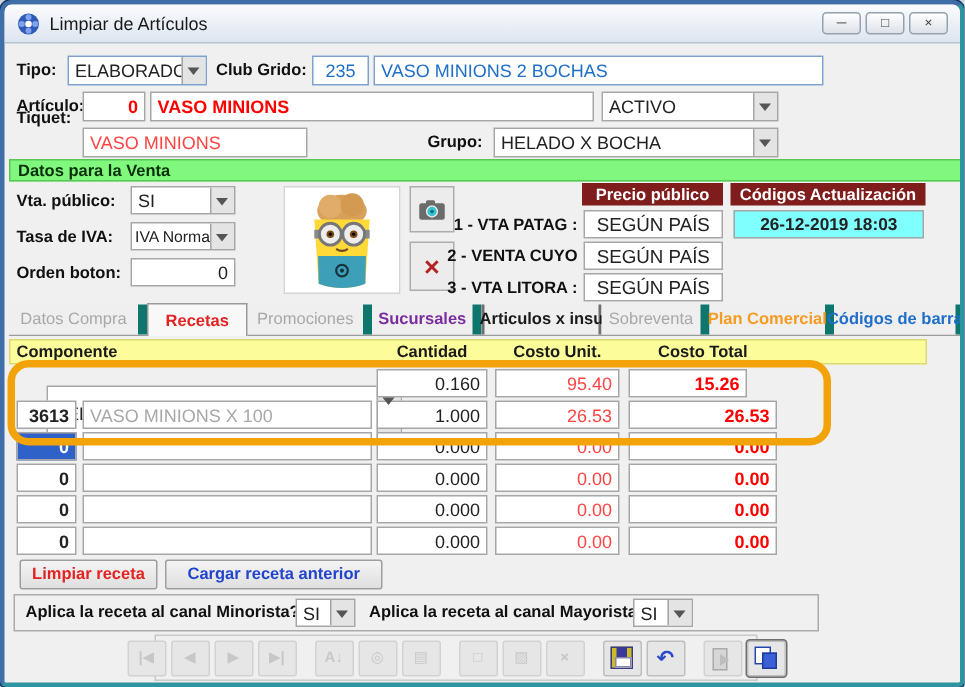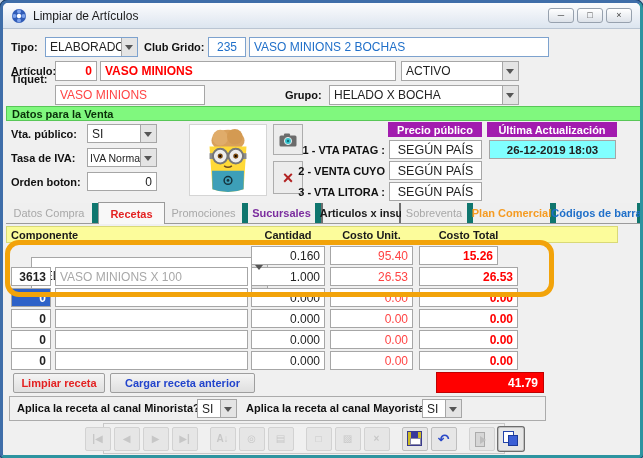--- a/index.html
+++ b/index.html
@@ -13,21 +13,21 @@
 .f{position:absolute;background:#fff;border:1px solid #A6A6A6;font-size:12px;color:#222;display:flex;align-items:center;padding:0 4px;white-space:nowrap;overflow:hidden}
 .bb{border-color:#7DA2CE}
 .ra{justify-content:flex-end}.ctr{justify-content:center}
 .blue{color:#1F6FC9}.red{color:#FF4444}.redb{color:#FF0000;font-weight:bold}
 .gray{color:#A8A8A8}.bold{font-weight:bold}.small{font-size:10.5px;padding:0 2px}
 .dd{padding-right:18px}
 .dd::after{content:"";position:absolute;right:0;top:0;bottom:0;width:15px;background:#E4E4E4;border-left:1px solid #A6A6A6}
 .dd::before{content:"";position:absolute;right:4px;top:7px;border:4px solid transparent;border-top:5px solid #555;z-index:2}
 .sel{background:#2E62C8;color:#fff}
 .greenbar{position:absolute;left:3px;top:103px;width:637px;height:15px;background:#80F87E;border:1px solid #58C757;display:flex;align-items:center;padding:0 5px;font-size:11px;font-weight:bold;color:#062;color:#093009}
-.bhdr{position:absolute;background:#a21caf;color:#FFF;font-size:11px;font-weight:bold;display:flex;align-items:center;justify-content:center;white-space:nowrap}
+.bhdr{position:absolute;background:#7f1d1d;color:#FFF;font-size:11px;font-weight:bold;display:flex;align-items:center;justify-content:center;white-space:nowrap}
 .cyan{background:#80FFFF;font-weight:bold}
 .imgbox{position:absolute;left:186px;top:121px;width:78px;height:72px;background:#fff;border:1px solid #D5D5D5;display:flex;align-items:center;justify-content:center}
 .sqbtn{position:absolute;left:270px;width:30px;background:#ECECEC;border:1px solid #ADADAD;display:flex;align-items:center;justify-content:center;cursor:default}
 .xglyph{color:#B22222;font-size:18px;font-weight:bold;line-height:1}
 .tabbar{position:absolute;left:3px;top:200px;width:637px;height:21px;background:#EFEFEF;border-bottom:1px solid #9B9B9B}
 .tab{position:absolute;top:200px;height:20px;display:flex;align-items:center;justify-content:center;font-size:11px;border-right:6px solid #0f766e;background:#EFEFEF;cursor:default;white-space:nowrap}
 .tab.active{top:199px;height:22px;background:#F8F8F8;border:1px solid #9A9A9A;border-bottom:none;z-index:2}
 .tab.boxed{border-left:2px solid #6E6E6E;border-right:2px solid #6E6E6E}
 .yhdr{position:absolute;left:3px;top:223px;width:612px;height:17px;background:#FCFC9B;border:1px solid #D9D977}
 .yh{position:absolute;top:226px;font-size:11px;font-weight:bold;color:#1A1A1A;display:flex;justify-content:center}
@@ -138,36 +138,35 @@
       <rect x="5" y="0.5" width="6" height="3" rx="1" fill="#6B6B6B"></rect>
       <circle cx="9" cy="8" r="3.6" fill="#35C4D0" stroke="#E8E8E8" stroke-width="1"></circle>
       <circle cx="9" cy="8" r="1.2" fill="#0E6E78"></circle>
     </svg>
   </div>
   <div class="sqbtn" style="top:158px;height:33px">
     <span class="xglyph">×</span>
   </div>
 
   <div class="bhdr" style="left:385px;top:119px;width:94px;height:15px">Precio público</div>
-  <div class="bhdr" style="left:484px;top:119px;width:130px;height:15px">Última Actualización</div>
+  <div class="bhdr" style="left:484px;top:119px;width:130px;height:15px">Códigos Actualización</div>
   <div class="f ctr cyan" style="left:486px;top:137px;width:127px;height:19px;font-size:11.5px">26-12-2019 18:03</div>
 
   <div class="tabbar"></div>
 
   <div class="yhdr"></div>
   <span class="yh" style="left:8px">Componente</span>
   <span class="yh" style="left:248px;width:74px">Cantidad</span>
   <span class="yh" style="left:327px;width:83px">Costo Unit.</span>
   <span class="yh" style="left:416px;width:99px">Costo Total</span>
 
   <div class="ring"></div>
 
   <div class="btn" style="left:10px;top:370px;width:92px;height:20px;color:#E32222">Limpiar receta</div>
   <div class="btn" style="left:107px;top:370px;width:145px;height:20px;color:#2244CC">Cargar receta anterior</div>
-  <div class="totalbox">41.79</div>
 
   <div class="chbox"></div>
   <span class="lbl" style="left:14px;top:399px">Aplica la receta al canal Minorista?</span>
   <div class="f dd" style="left:194px;top:396px;width:40px;height:19px">
       <span>SI</span>
     </div>
   <span class="lbl" style="left:243px;top:399px">Aplica la receta al canal Mayorista?</span>
   <div class="f dd" style="left:419px;top:396px;width:40px;height:19px">
       <span>SI</span>
     </div>

